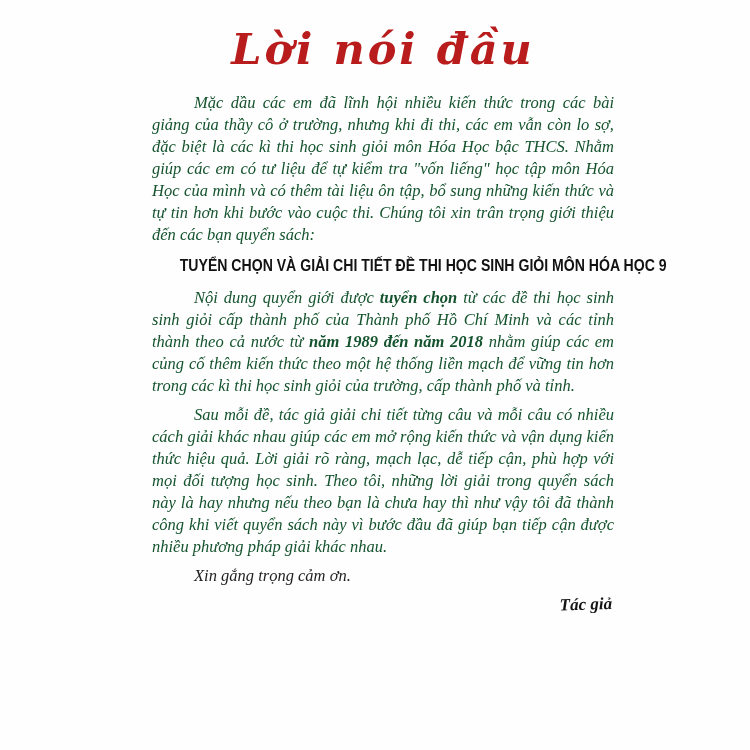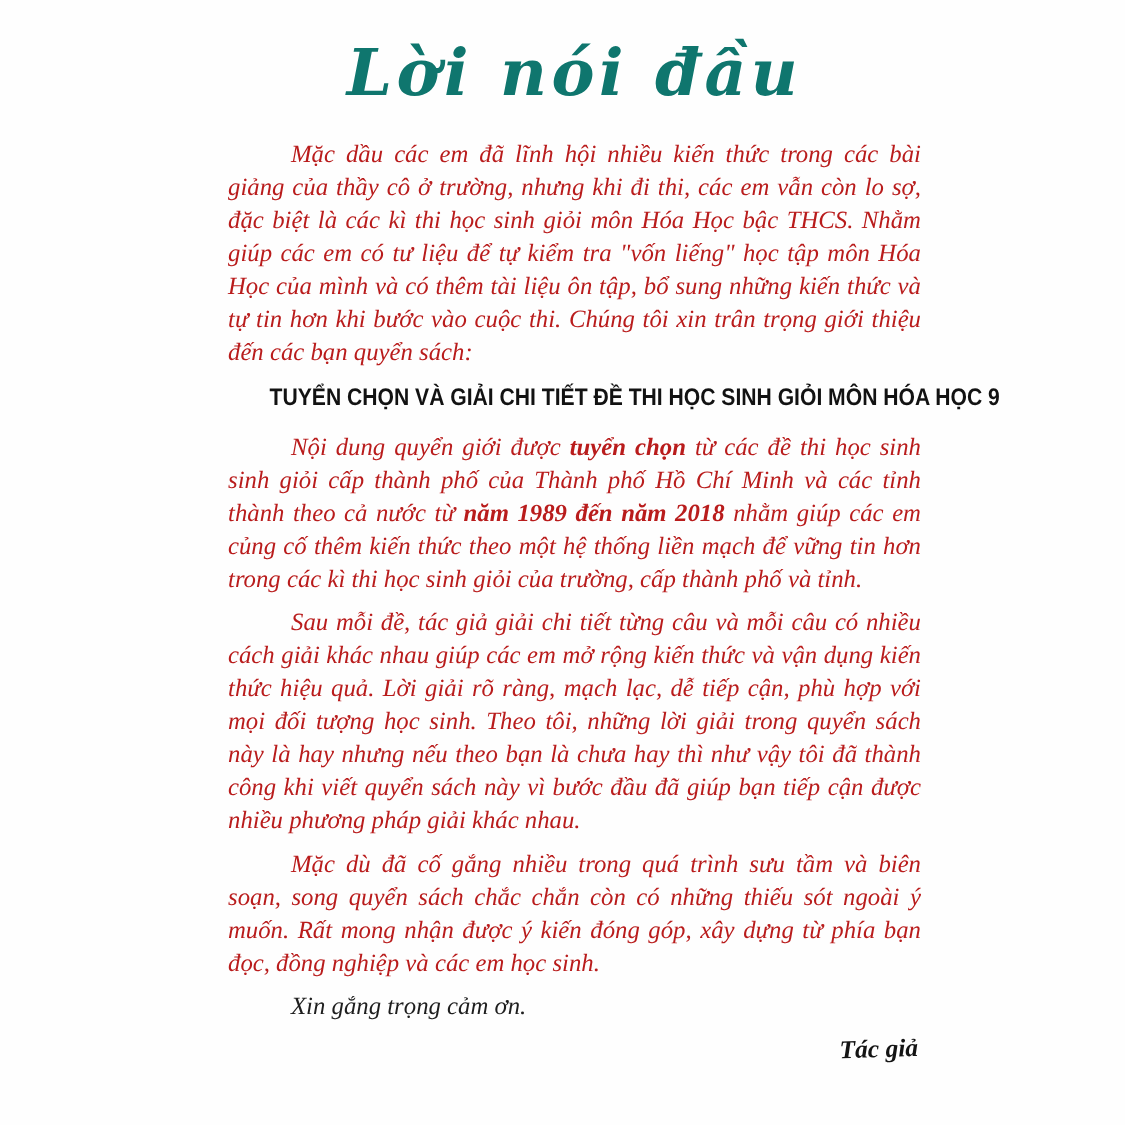--- a/index.html
+++ b/index.html
@@ -24,30 +24,30 @@
   }
   .script-title {
     font-family: "DejaVu Serif", "Liberation Serif", serif;
     font-style: italic;
     font-weight: bold;
     font-size: 43px;
     line-height: 1.3;
     letter-spacing: 3px;
     text-align: center;
     margin: 0 0 14px 0;
-    color: #0f766e;
+    color: #b91c1c;
   }
   p.body {
     font-style: italic;
     font-size: 16.5px;
     line-height: 22px;
     text-align: justify;
     text-indent: 42px;
     margin: 0 0 7px 0;
-    color: #b91c1c;
+    color: #14532d;
   }
   p.body b {
     font-weight: bold;
   }
   .book-title {
     font-family: "Liberation Sans", "DejaVu Sans", sans-serif;
     font-weight: 700;
     font-style: normal;
     font-size: 16px;
     line-height: 20px;
@@ -87,20 +87,19 @@
     <h1 class="script-title">Lời nói đầu</h1>
 
     <p class="body"><span>Mặc dầu các em đã lĩnh hội nhiều kiến thức trong các bài giảng của thầy cô ở trường, nhưng khi đi thi, các em vẫn còn lo sợ, đặc biệt là các kì thi học sinh giỏi môn Hóa Học bậc THCS. Nhằm giúp các em có tư liệu để tự kiểm tra "vốn liếng" học tập môn Hóa Học của mình và có thêm tài liệu ôn tập, bổ sung những kiến thức và tự tin hơn khi bước vào cuộc thi. Chúng tôi xin trân trọng giới thiệu đến các bạn quyển sách:</span></p>
 
     <h2 class="book-title">TUYỂN CHỌN VÀ GIẢI CHI TIẾT ĐỀ THI HỌC SINH GIỎI MÔN HÓA HỌC 9</h2>
 
     <p class="body"><span>Nội dung quyển giới được </span><b>tuyển chọn</b><span> từ các đề thi học sinh sinh giỏi cấp thành phố của Thành phố Hồ Chí Minh và các tỉnh thành theo cả nước từ </span><b>năm 1989 đến năm 2018</b><span> nhằm giúp các em củng cố thêm kiến thức theo một hệ thống liền mạch để vững tin hơn trong các kì thi học sinh giỏi của trường, cấp thành phố và tỉnh.</span></p>
 
     <p class="body"><span>Sau mỗi đề, tác giả giải chi tiết từng câu và mỗi câu có nhiều cách giải khác nhau giúp các em mở rộng kiến thức và vận dụng kiến thức hiệu quả. Lời giải rõ ràng, mạch lạc, dễ tiếp cận, phù hợp với mọi đối tượng học sinh. Theo tôi, những lời giải trong quyển sách này là hay nhưng nếu theo bạn là chưa hay thì như vậy tôi đã thành công khi viết quyển sách này vì bước đầu đã giúp bạn tiếp cận được nhiều phương pháp giải khác nhau.</span></p>
 
-    <p class="body"><span>Mặc dù đã cố gắng nhiều trong quá trình sưu tầm và biên soạn, song quyển sách chắc chắn còn có những thiếu sót ngoài ý muốn. Rất mong nhận được ý kiến đóng góp, xây dựng từ phía bạn đọc, đồng nghiệp và các em học sinh.</span></p>
 
     <p class="closing">Xin gắng trọng cảm ơn.</p>
 
     <p class="signature">Tác giả</p>
 
   </div>
 </div>
 
 </body></html>

